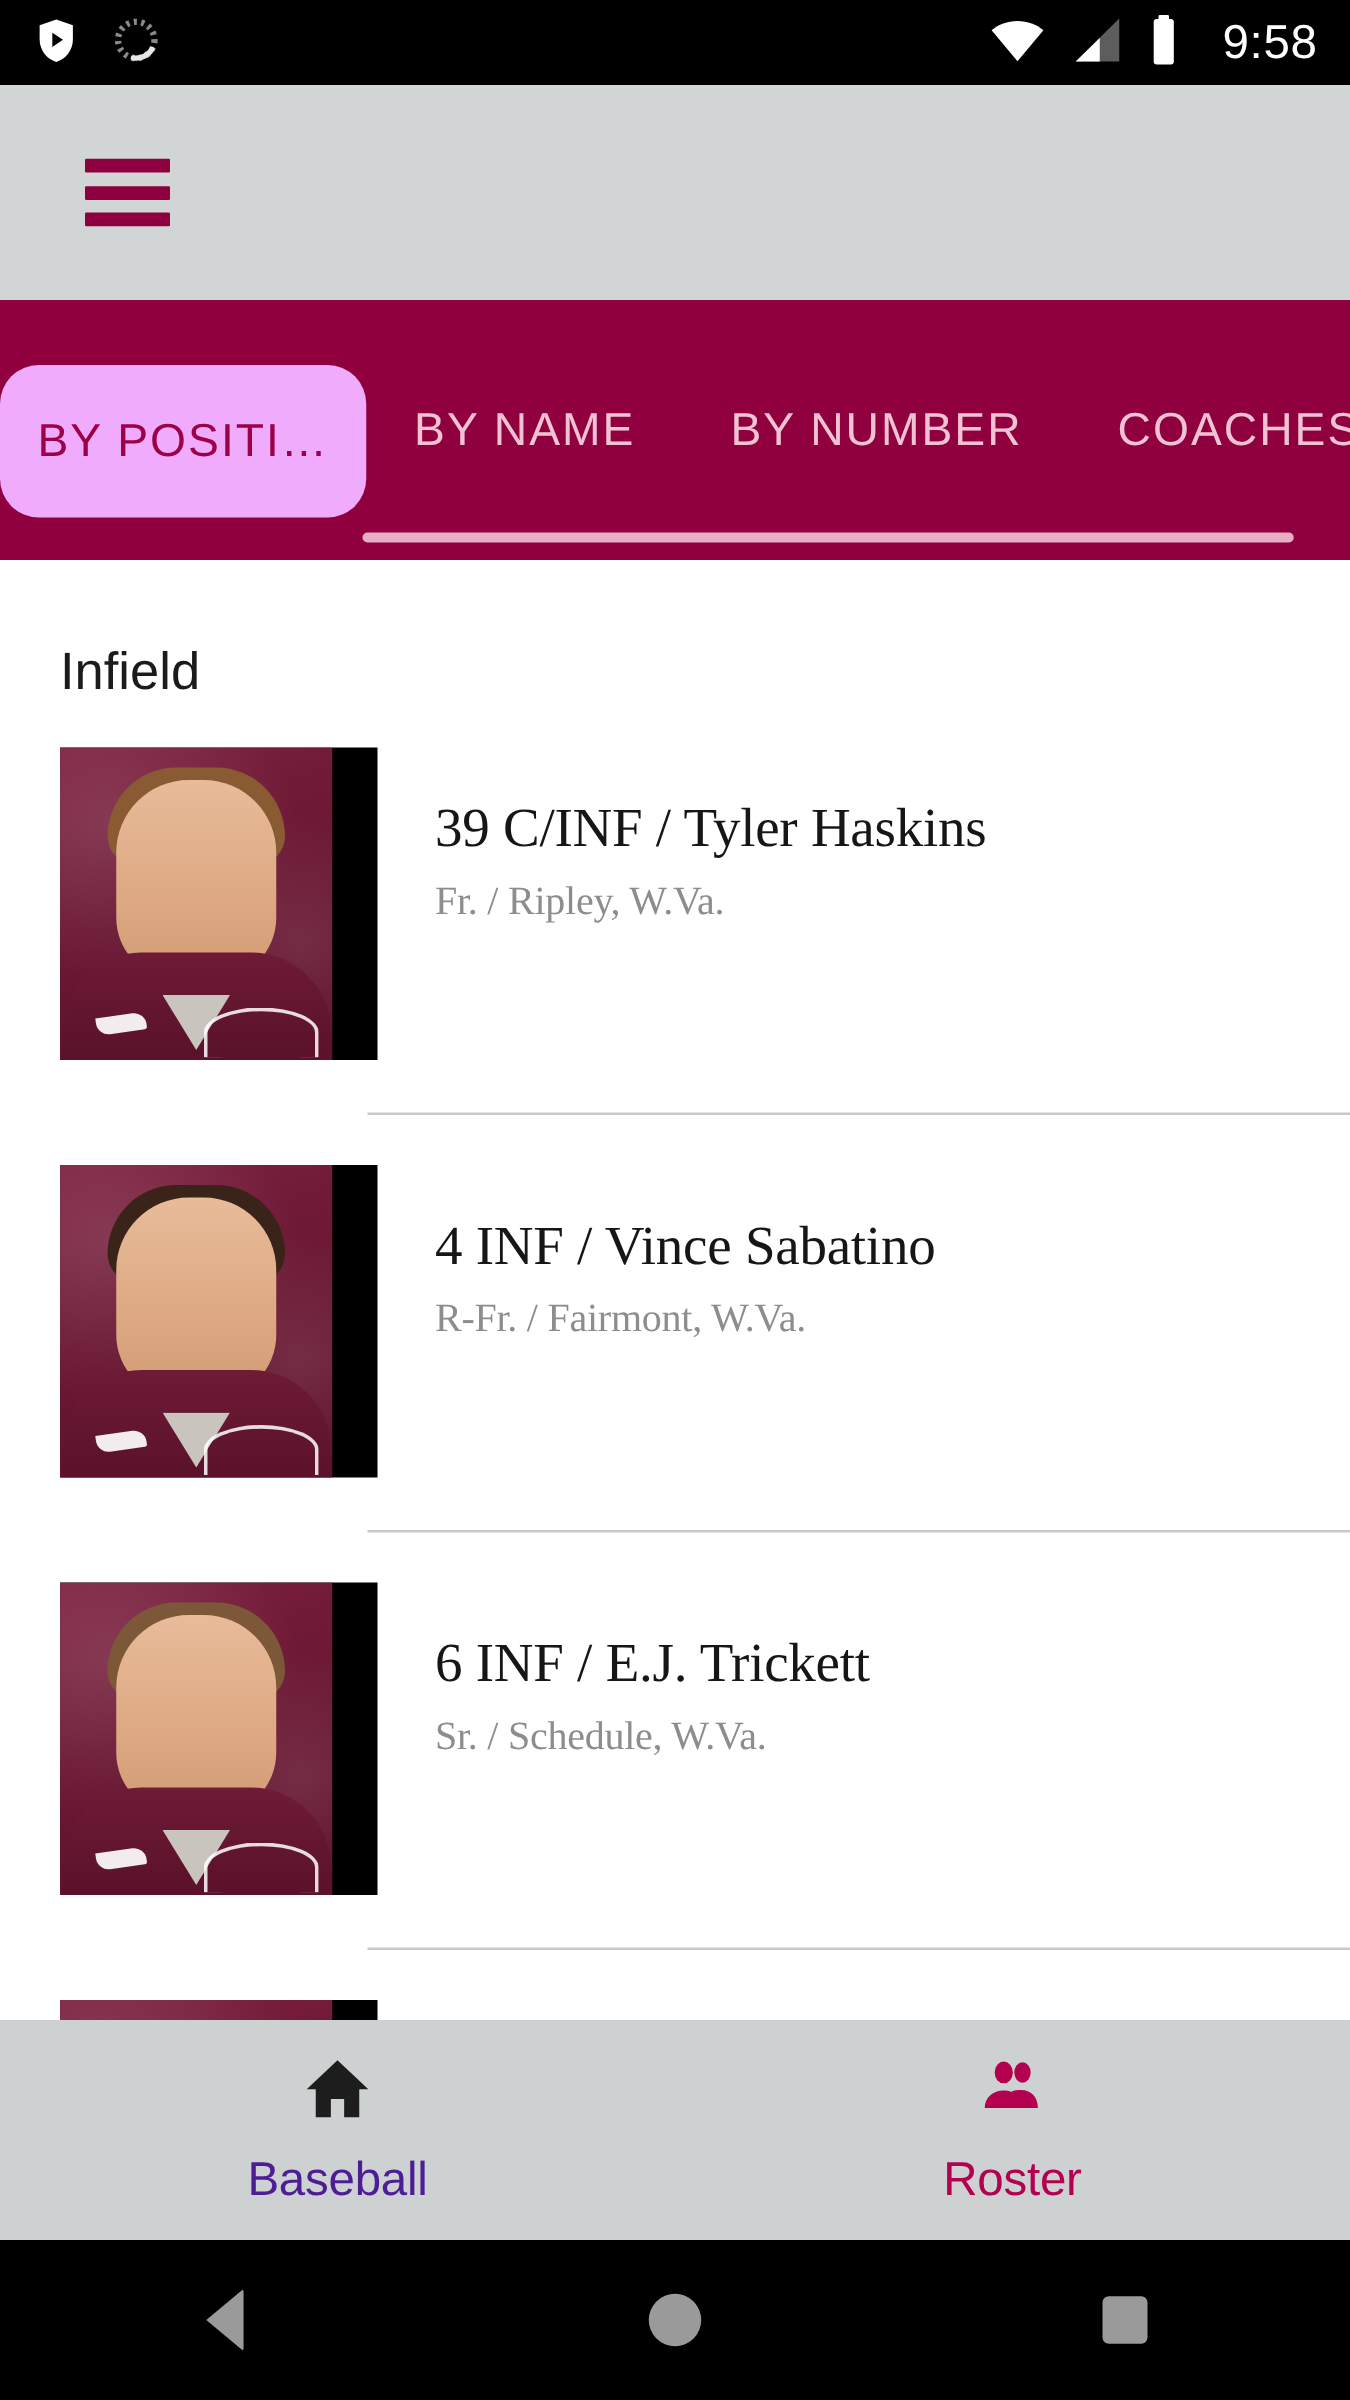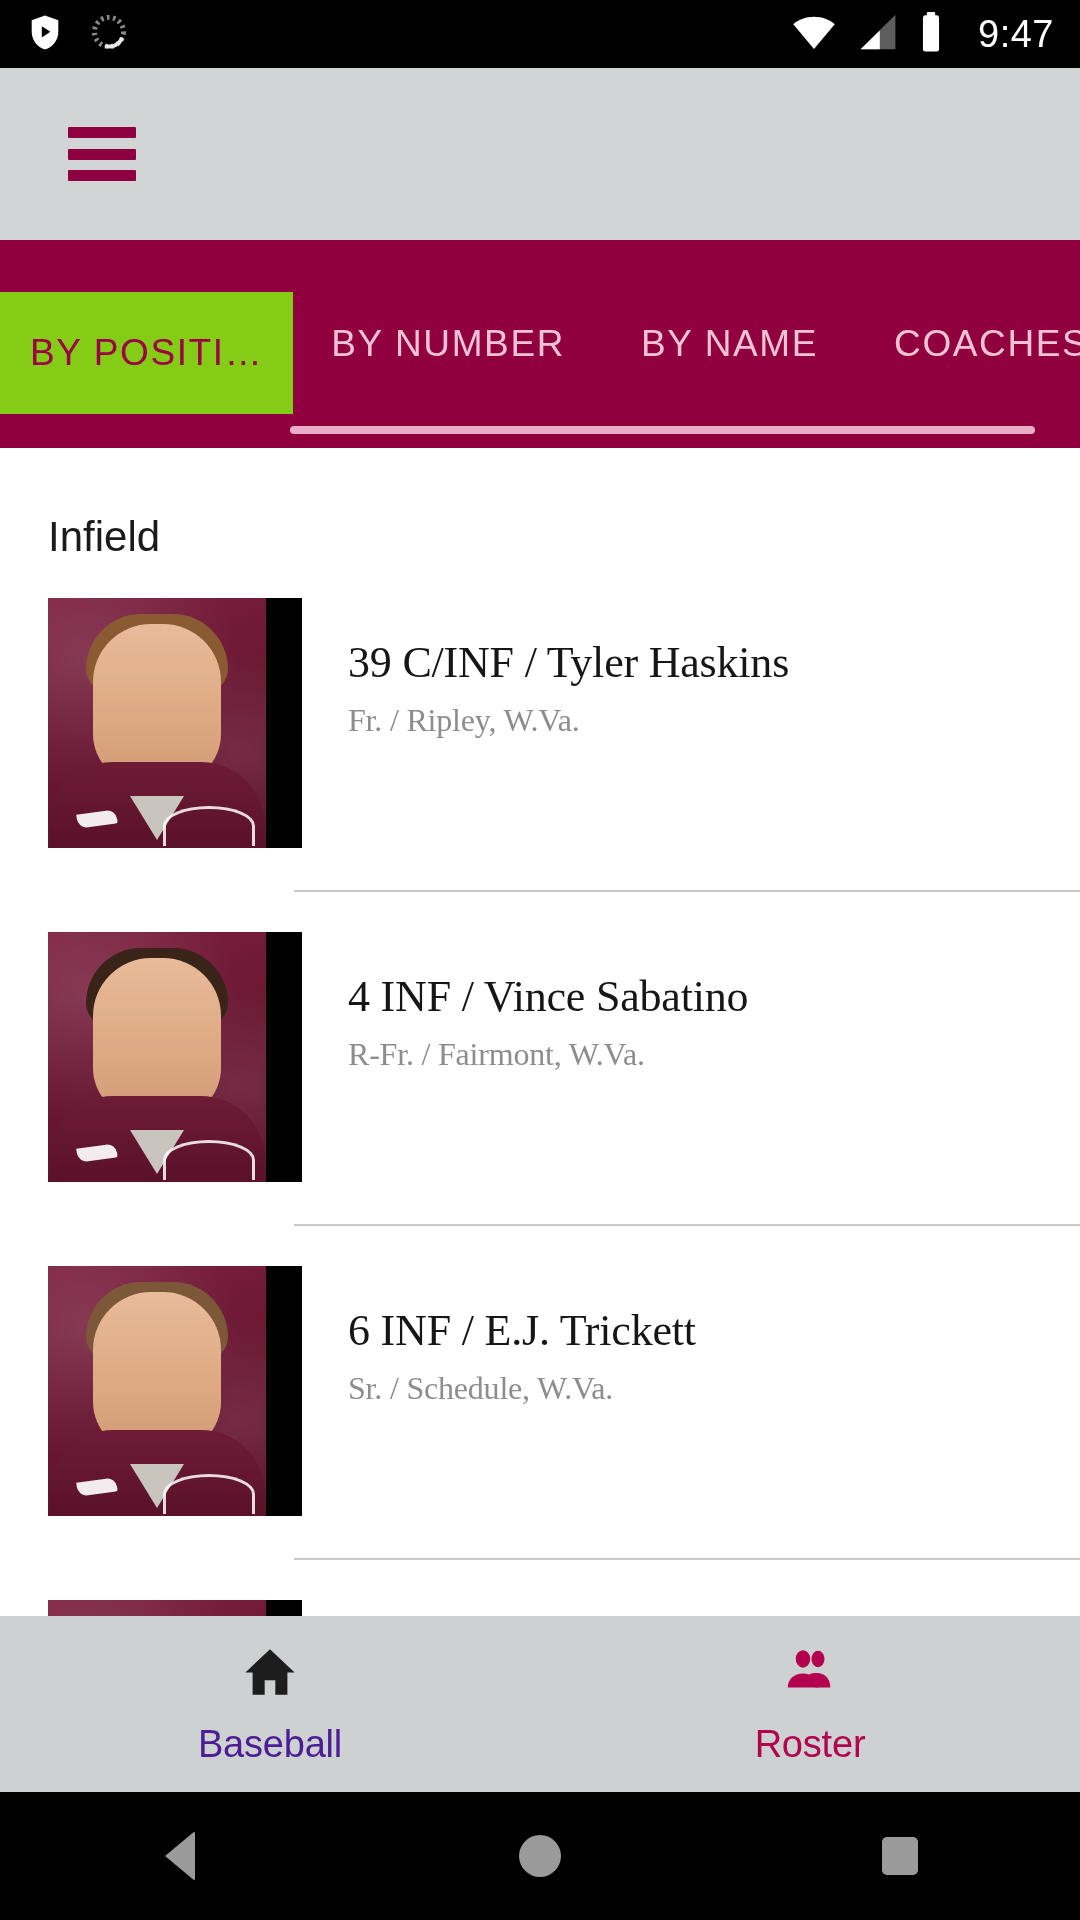--- a/index.html
+++ b/index.html
@@ -39,23 +39,23 @@
     background:#90003f; overflow:hidden;
   }
   .tabs{ position:absolute; left:0; top:0; height:208px; display:flex; align-items:stretch; }
   .tab{
     display:flex; align-items:center; justify-content:center;
     font-size:37px; letter-spacing:1.6px; color:#f0c3d4;
     cursor:pointer; white-space:nowrap;
     padding:0 38px; height:208px;
   }
   .tab.selected{
-    background:#84cc16; color:#9c0046;
+    background:#f0abfc; color:#9c0046;
     margin-top:52px; height:122px; align-self:flex-start;
-    padding:0 30px; min-width:246px;
+    padding:0 30px; min-width:246px;border-radius:31px;
   }
   .tab-scroll-indicator{
     position:absolute; left:290px; bottom:14px; width:745px; height:8px;
     background:#e7aec6; border-radius:4px;
   }
 
   
   .content{
     position:absolute; left:0; top:448px; width:1080px; height:1168px;
     background:#ffffff; overflow:hidden;
@@ -182,42 +182,42 @@
           <path d="M22.5 1.2v19.6H2.6L22.5 1.2z" fill="#5d5d5d"></path>
           <path d="M13.6 10.1v10.7H2.6l11-10.7z" fill="#fff"></path>
         </svg>
       </span>
       <span>
         <svg width="26" height="42" viewBox="0 0 14 24">
           <rect x="4.6" y="0.6" width="4.8" height="2.2" rx="0.6" fill="#fff"></rect>
           <rect x="2.4" y="2.4" width="9.2" height="20.8" rx="1.4" fill="#fff"></rect>
         </svg>
       </span>
-      <span class="sb-time">9:47</span>
+      <span class="sb-time">9:58</span>
     </div>
   </div>
 
   <div class="toolbar">
     <div class="hamburger">
       <span></span>
       <span></span>
       <span></span>
     </div>
   </div>
 
   <div class="tabbar">
     <div class="tabs">
       <div class="tab selected">
         <span>BY POSITI…</span>
       </div>
       <div class="tab">
+        <span>BY NAME</span>
+      </div>
+      <div class="tab">
         <span>BY NUMBER</span>
-      </div>
-      <div class="tab">
-        <span>BY NAME</span>
       </div>
       <div class="tab">
         <span>COACHES</span>
       </div>
     </div>
     <div class="tab-scroll-indicator"></div>
   </div>
 
   <div class="content">
     <div class="section-title">Infield</div>

